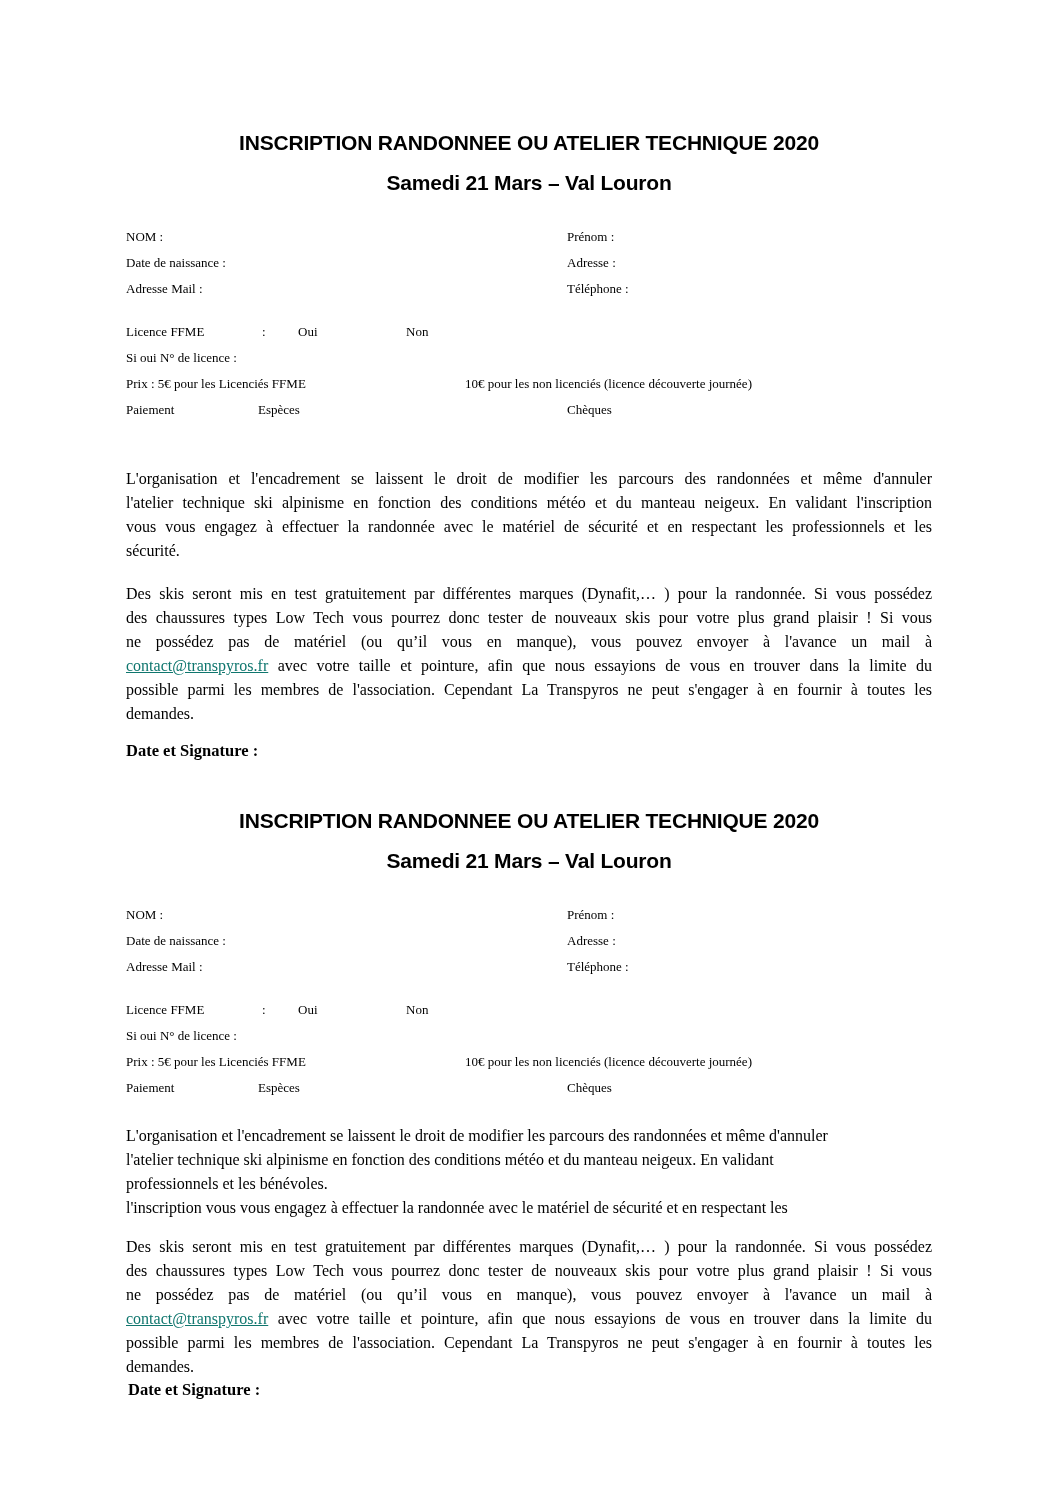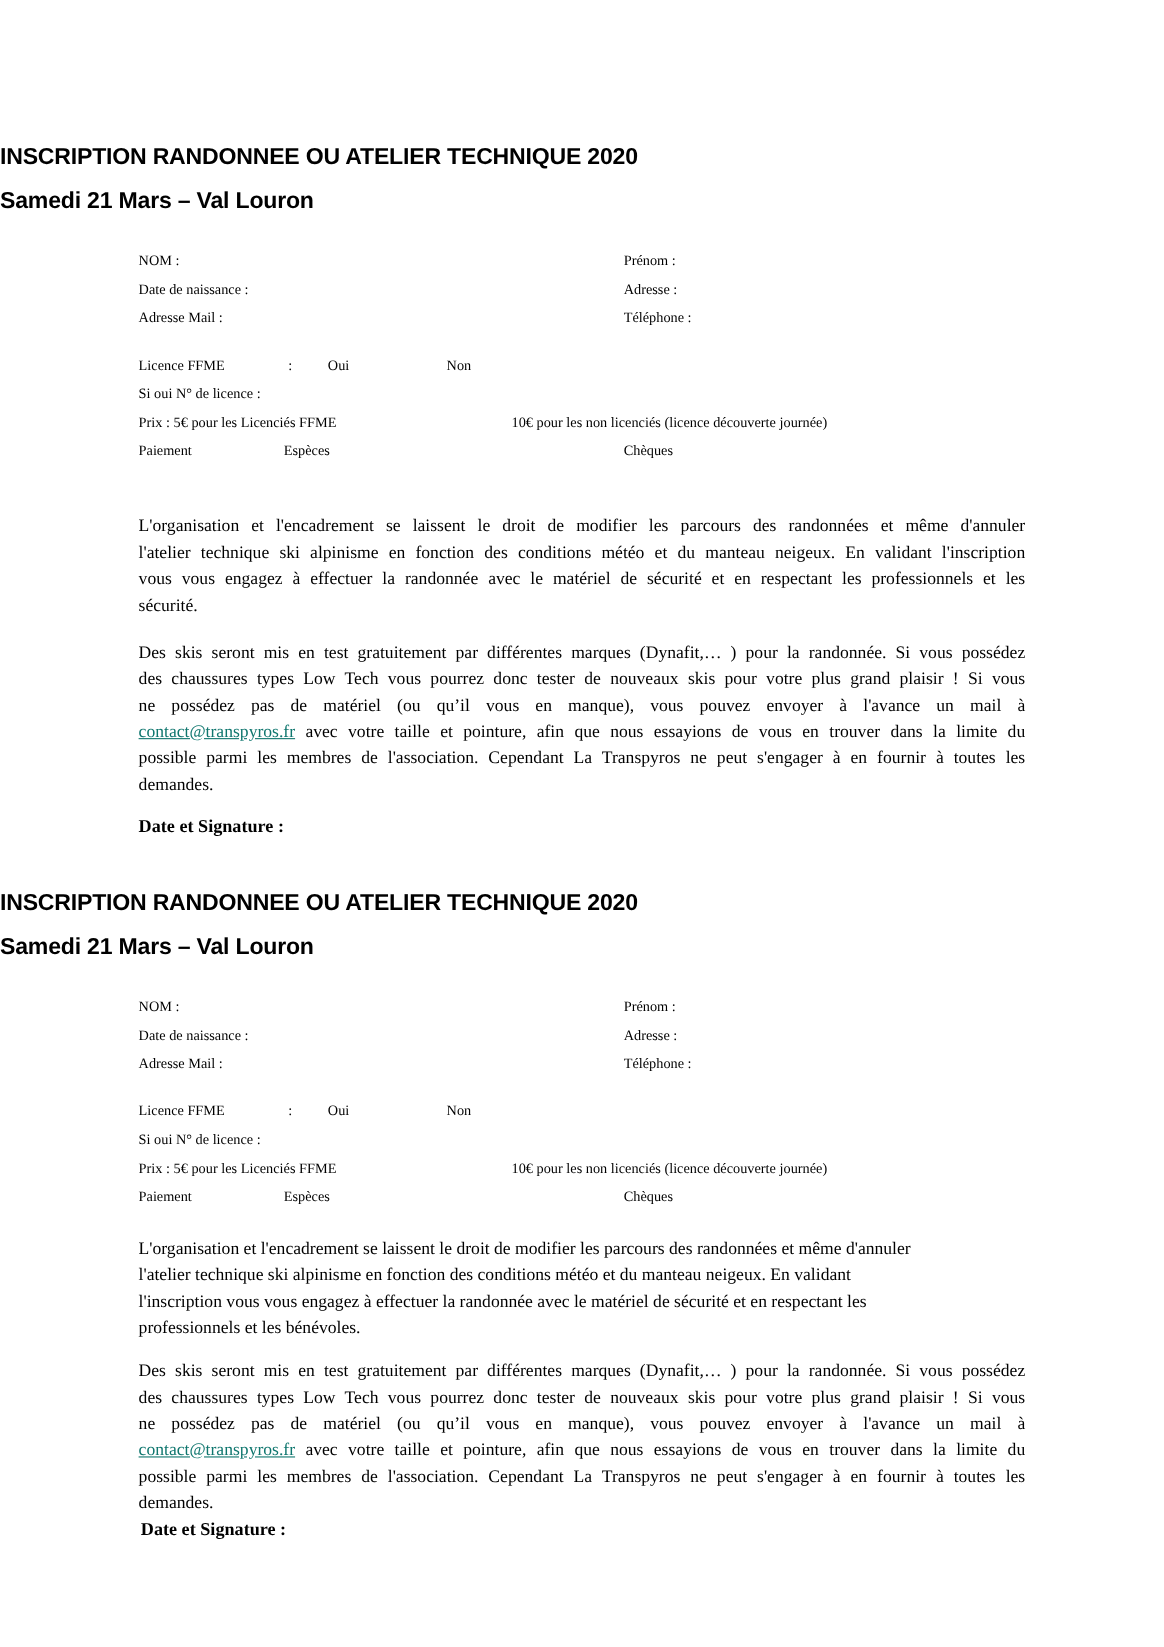--- a/index.html
+++ b/index.html
@@ -1,19 +1,19 @@
 <!DOCTYPE html>
 <html><head>
 <meta charset="utf-8">
 <style>
   html, body { margin: 0; padding: 0; background: #ffffff; }
   body { width: 1058px; height: 1497px; position: relative; overflow: hidden;
          font-family: "Liberation Serif", serif; color: #000; }
   .form { position: absolute; left: 0; width: 1058px; }
-  .title { position: absolute; left: 0; width: 1058px; text-align: left;
+  .title { position: absolute; left: 0; width: 1058px; text-align: center;
            font-family: "Liberation Sans", sans-serif; font-weight: bold;
            font-size: 21px; letter-spacing: -0.2px; }
   .line { position: absolute; font-size: 13px; white-space: nowrap; line-height: 26px; }
   .para { position: absolute; left: 126px; width: 806px; font-size: 16px;
           line-height: 24px; text-align: justify; }
   .para .l { display: block; height: 24px; white-space: nowrap; overflow: visible; }
   .para .l.j { text-align: justify; text-align-last: justify; white-space: normal; }
   a.link { color: #0f766e; text-decoration: underline; }
   .sig { position: absolute; left: 126px; font-weight: bold; font-size: 16.5px; }
 </style>
@@ -79,22 +79,22 @@
   <div class="line" style="left:126px; top:1023px;">Si oui N° de licence :</div>
   <div class="line" style="left:126px; top:1049px;">Prix : 5€ pour les Licenciés FFME</div>
   <div class="line" style="left:465px; top:1049px;">10€ pour les non licenciés (licence découverte journée)</div>
   <div class="line" style="left:126px; top:1075px;">Paiement</div>
   <div class="line" style="left:258px; top:1075px;">Espèces</div>
   <div class="line" style="left:567px; top:1075px;">Chèques</div>
 
   <div class="para" style="top:1124px;">
     <span class="l">L'organisation et l'encadrement se laissent le droit de modifier les parcours des randonnées et même d'annuler</span>
     <span class="l">l'atelier technique ski alpinisme en fonction des conditions météo et du manteau neigeux. En validant</span>
+    <span class="l">professionnels et les bénévoles.</span>
     <span class="l">l'inscription vous vous engagez à effectuer la randonnée avec le matériel de sécurité et en respectant les</span>
-    <span class="l">professionnels et les bénévoles.</span>
   </div>
 
   <div class="para" style="top:1235px;">
     <span class="l j">Des skis seront mis en test gratuitement par différentes marques (Dynafit,… ) pour la randonnée. Si vous possédez</span>
     <span class="l j">des chaussures types Low Tech vous pourrez donc tester de nouveaux skis pour votre plus grand plaisir ! Si vous</span>
     <span class="l j">ne possédez pas de matériel (ou qu’il vous en manque), vous pouvez envoyer à l'avance un mail à</span>
     <span class="l j"><a class="link">contact@transpyros.fr</a><span> avec votre taille et pointure, afin que nous essayions de vous en trouver dans la limite du</span></span>
     <span class="l j">possible parmi les membres de l'association. Cependant La Transpyros ne peut s'engager à en fournir à toutes les</span>
     <span class="l">demandes.</span>
   </div>

